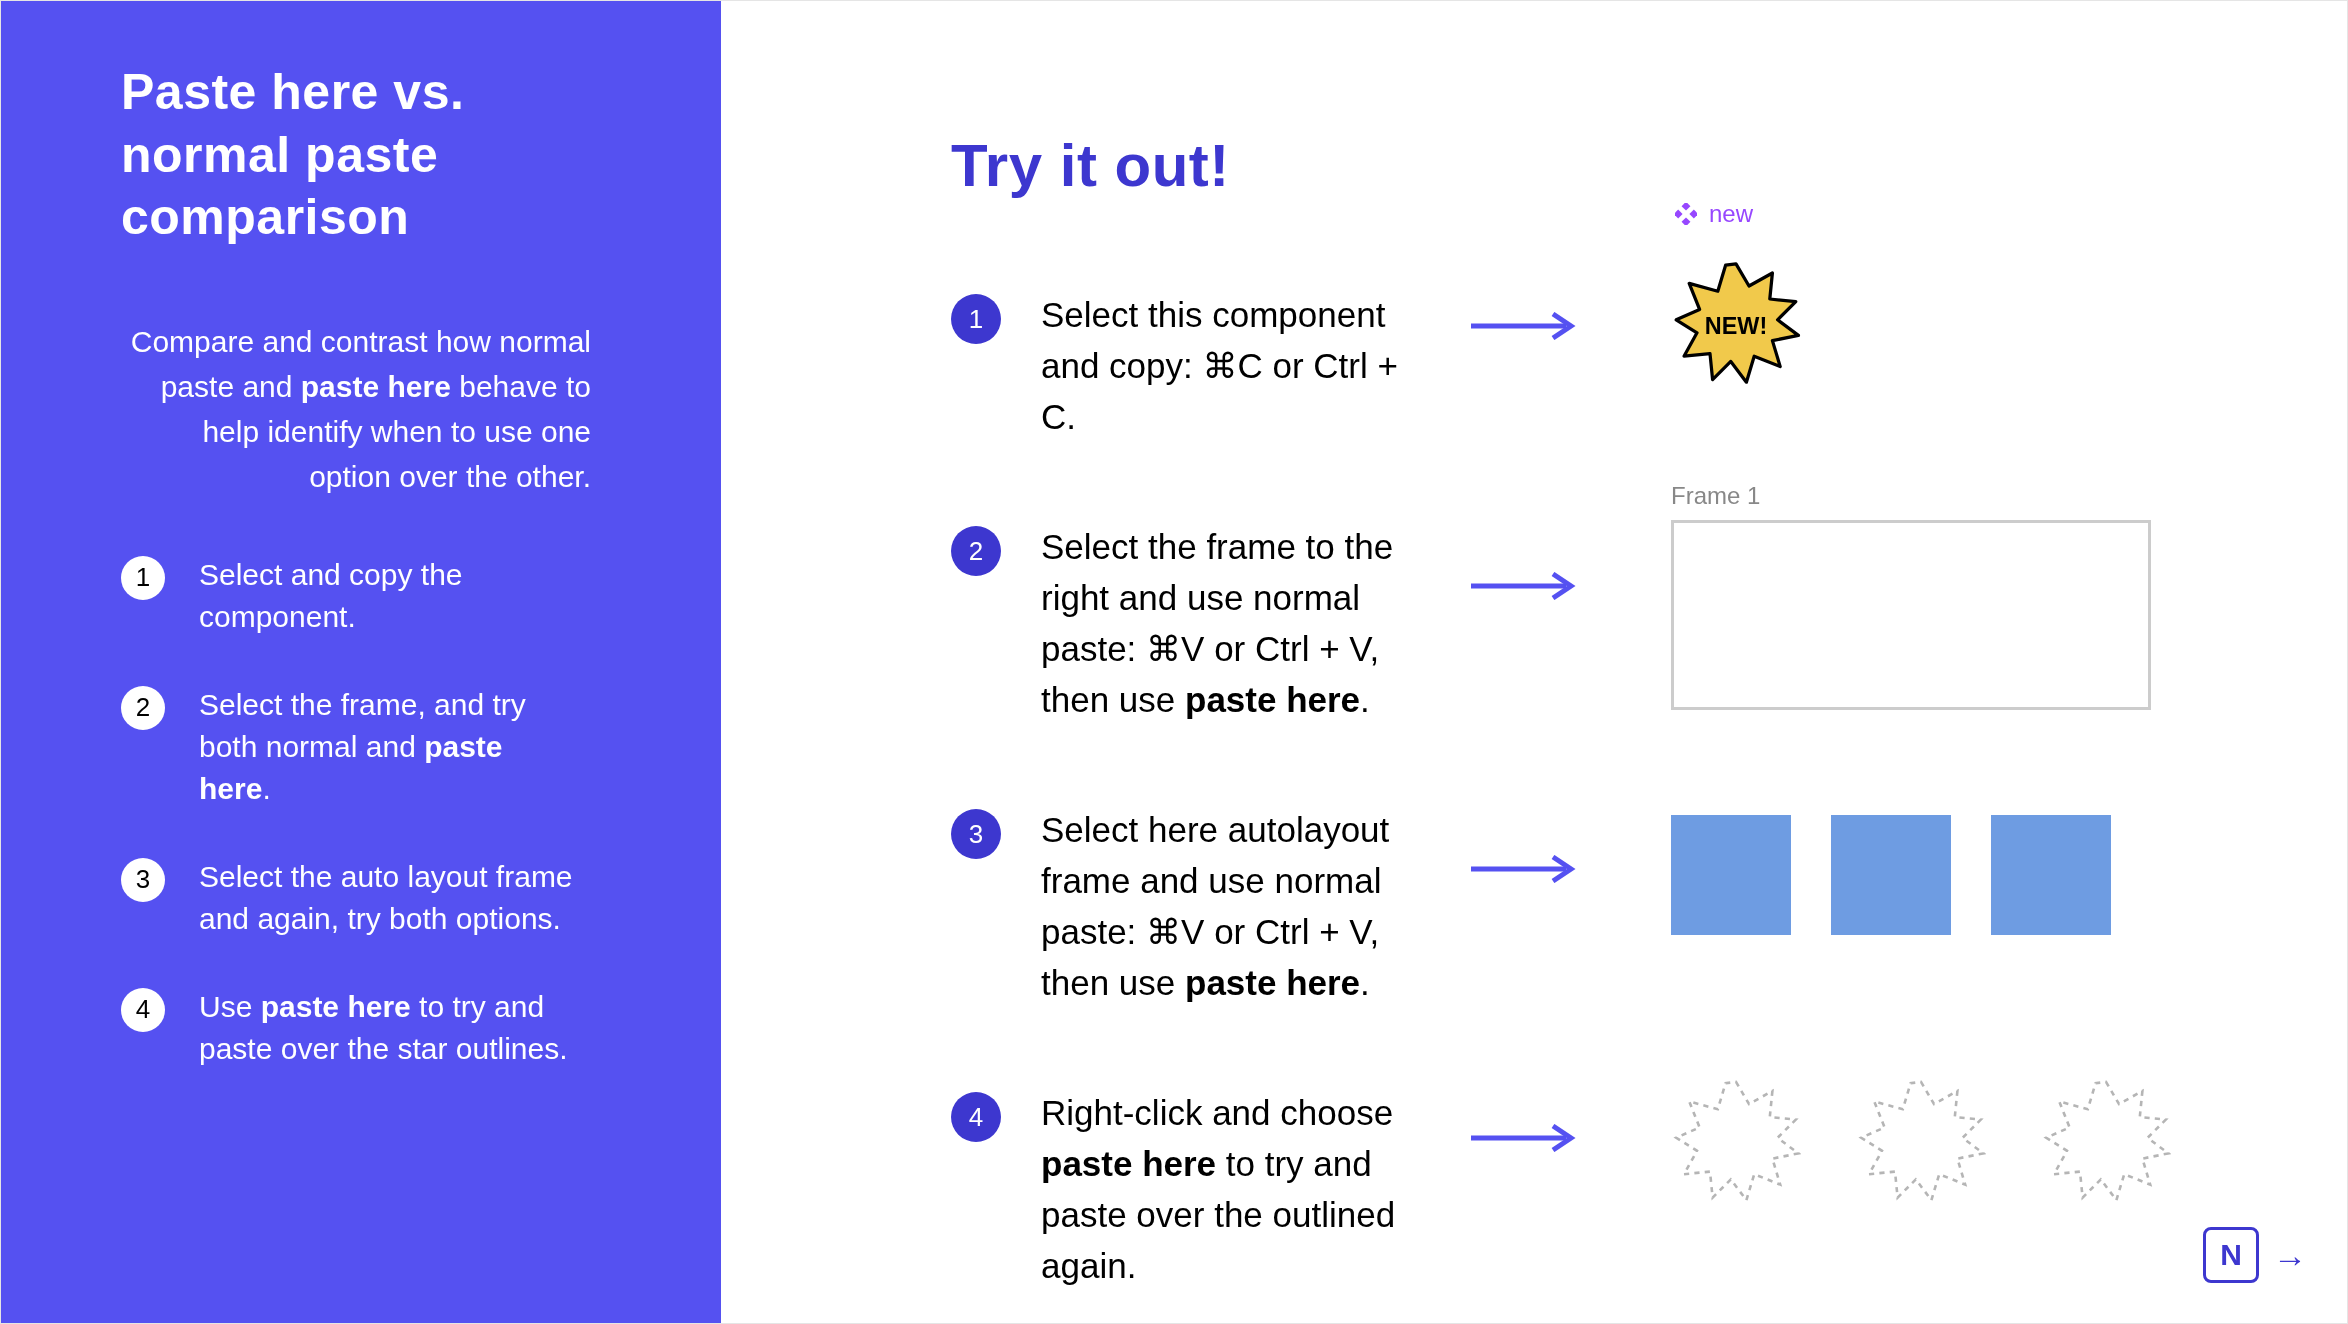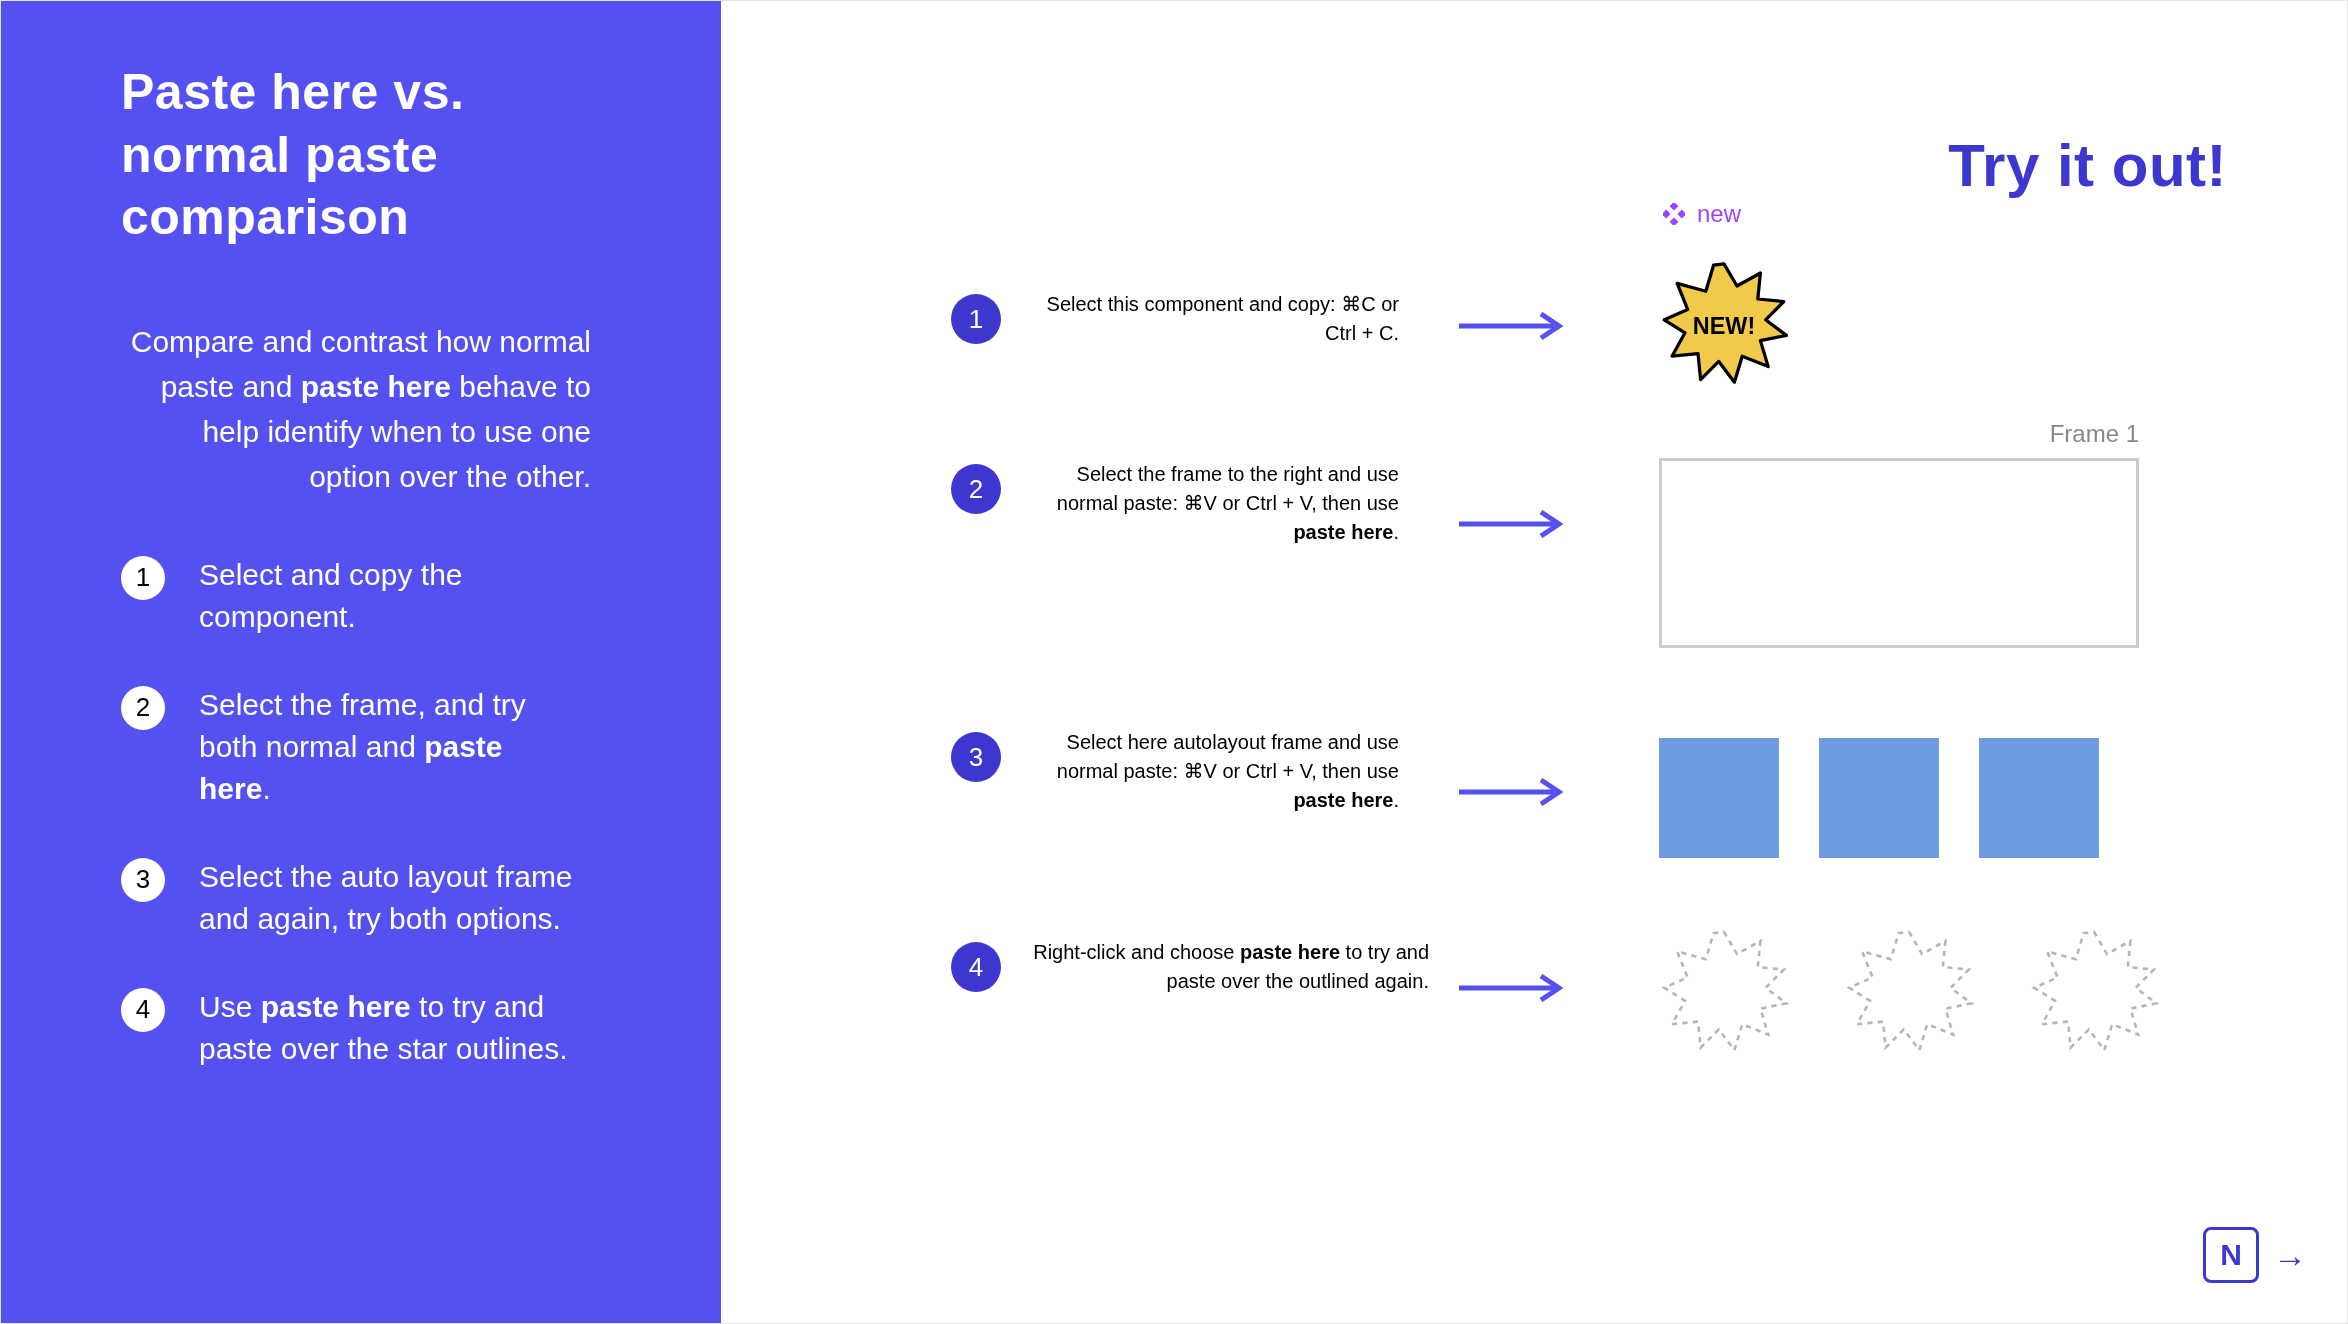--- a/index.html
+++ b/index.html
@@ -61,21 +61,20 @@
     margin-top: 2px;
   }
   .sidebar li .txt { max-width: 380px; }
   .sidebar b { font-weight: 700; }
 
   
   .main {
     flex: 1;
     padding: 130px 120px 4px 230px;
     position: relative;
-    text-align: right;
   }
   .main h2 {
     color: #3D37CF;
     font-size: 60px;
     font-weight: 700;
     margin-bottom: 90px;
     letter-spacing: .5px;
   }
   .step {
     display: flex;
@@ -87,22 +86,22 @@
     width: 50px; height: 50px;
     background: #3D37CF;
     color: #fff;
     border-radius: 50%;
     display: flex; align-items: center; justify-content: center;
     font-size: 26px;
     flex: 0 0 50px;
     margin-top: 4px;
   }
   .step .desc {
-    margin-left: 28px;
-    font-size: 20px;
+    margin-left: 40px;
+    font-size: 35px;
     line-height: 1.45;
     width: 370px;
     color: #000;
   }
   .step .arrow {
     margin-left: 60px;
     margin-top: 22px;
   }
   .arrow svg { display: block; }
 

